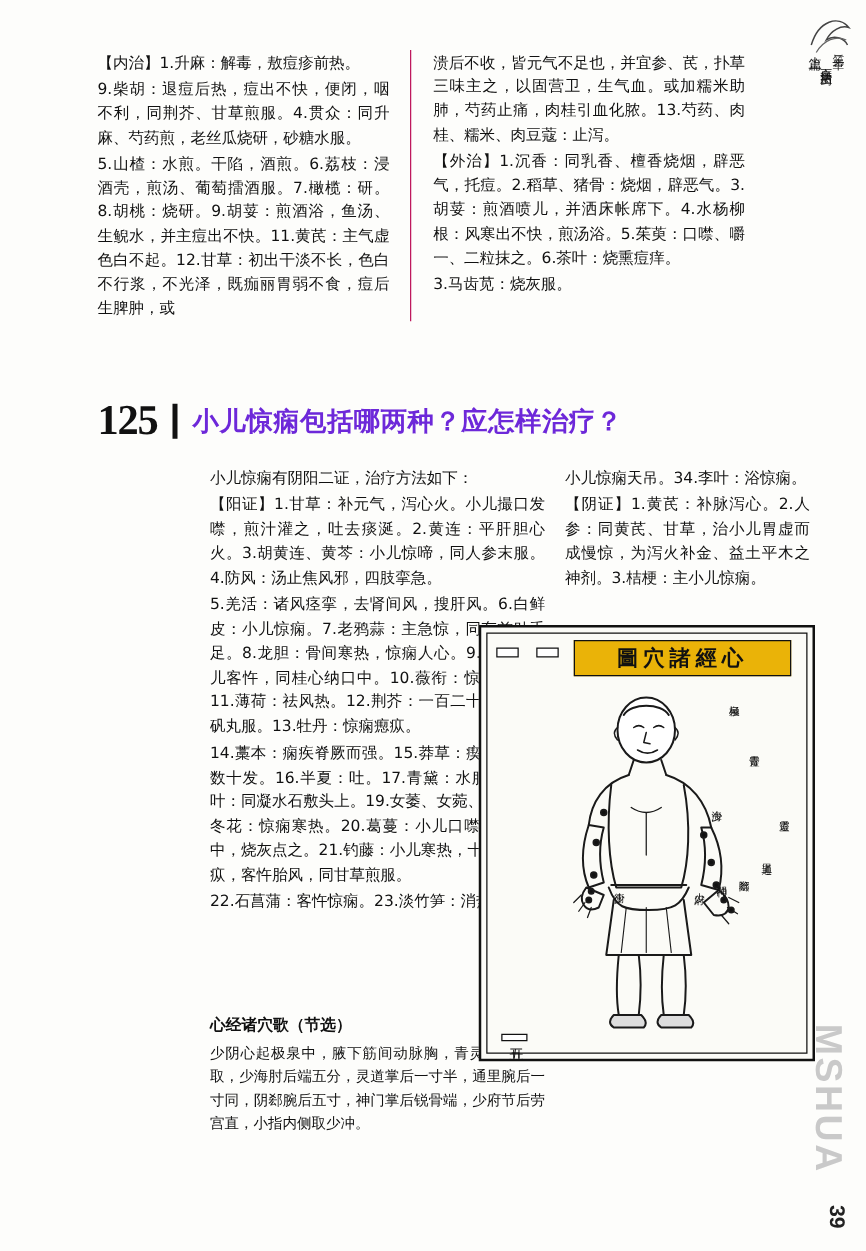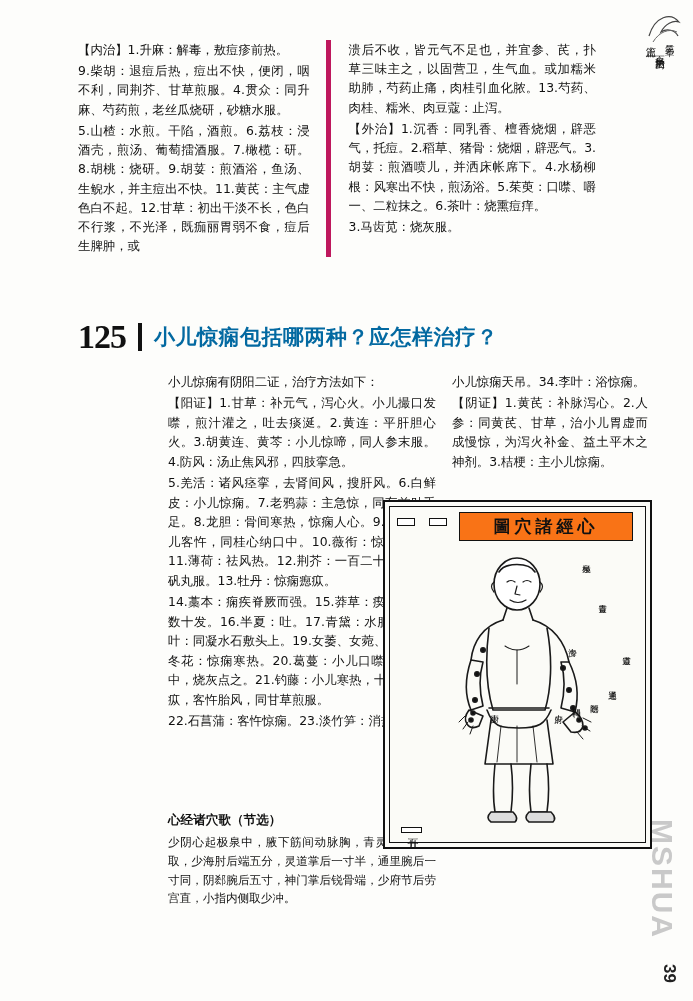--- a/index.html
+++ b/index.html
@@ -72,21 +72,21 @@
     position: absolute;
     left: 78px;
     top: 40px;
     width: 518px;
     display: flex;
     gap: 18px;
   }
   .col {
     width: 250px;
   }
-  .col.left { border-right: 5px solid #be185d; padding-right: 16px; width: 234px;}
+  .col.left { border-right: 1px solid #be185d; padding-right: 16px; width: 234px;}
   .para {
     font-size: 12.4px;
     line-height: 1.55;
     text-align: justify;
     color: #111;
     margin: 0 0 2px 0;
     font-family: "DejaVu Sans", sans-serif;
   }
 
   
@@ -109,21 +109,21 @@
   .qbar {
     width: 4px;
     height: 28px;
     background: #111;
     display: inline-block;
     margin: 0 2px;
   }
   .qtitle {
     font-size: 21px;
     font-weight: bold;
-    color: #0369a1;
+    color: #6d28d9;
     letter-spacing: 0.5px;
   }
 
   
   .ans-left {
     position: absolute;
     left: 168px;
     top: 372px;
     width: 268px;
   }
@@ -178,21 +178,21 @@
     left: 74px;
     top: 10px;
     width: 172px;
     text-align: center;
     font-size: 17px;
     font-weight: bold;
     letter-spacing: 4px;
     font-family: "DejaVu Serif", "Liberation Serif", serif;
     border: 1.5px solid #111;
     padding: 2px 0;
-    background: #f97316;
+    background: #eab308;
   }
   .fig-side-left {
     position: absolute;
     left: 12px;
     top: 14px;
     width: 44px;
     height: 300px;
     font-size: 11px;
     line-height: 1.3;
   }

